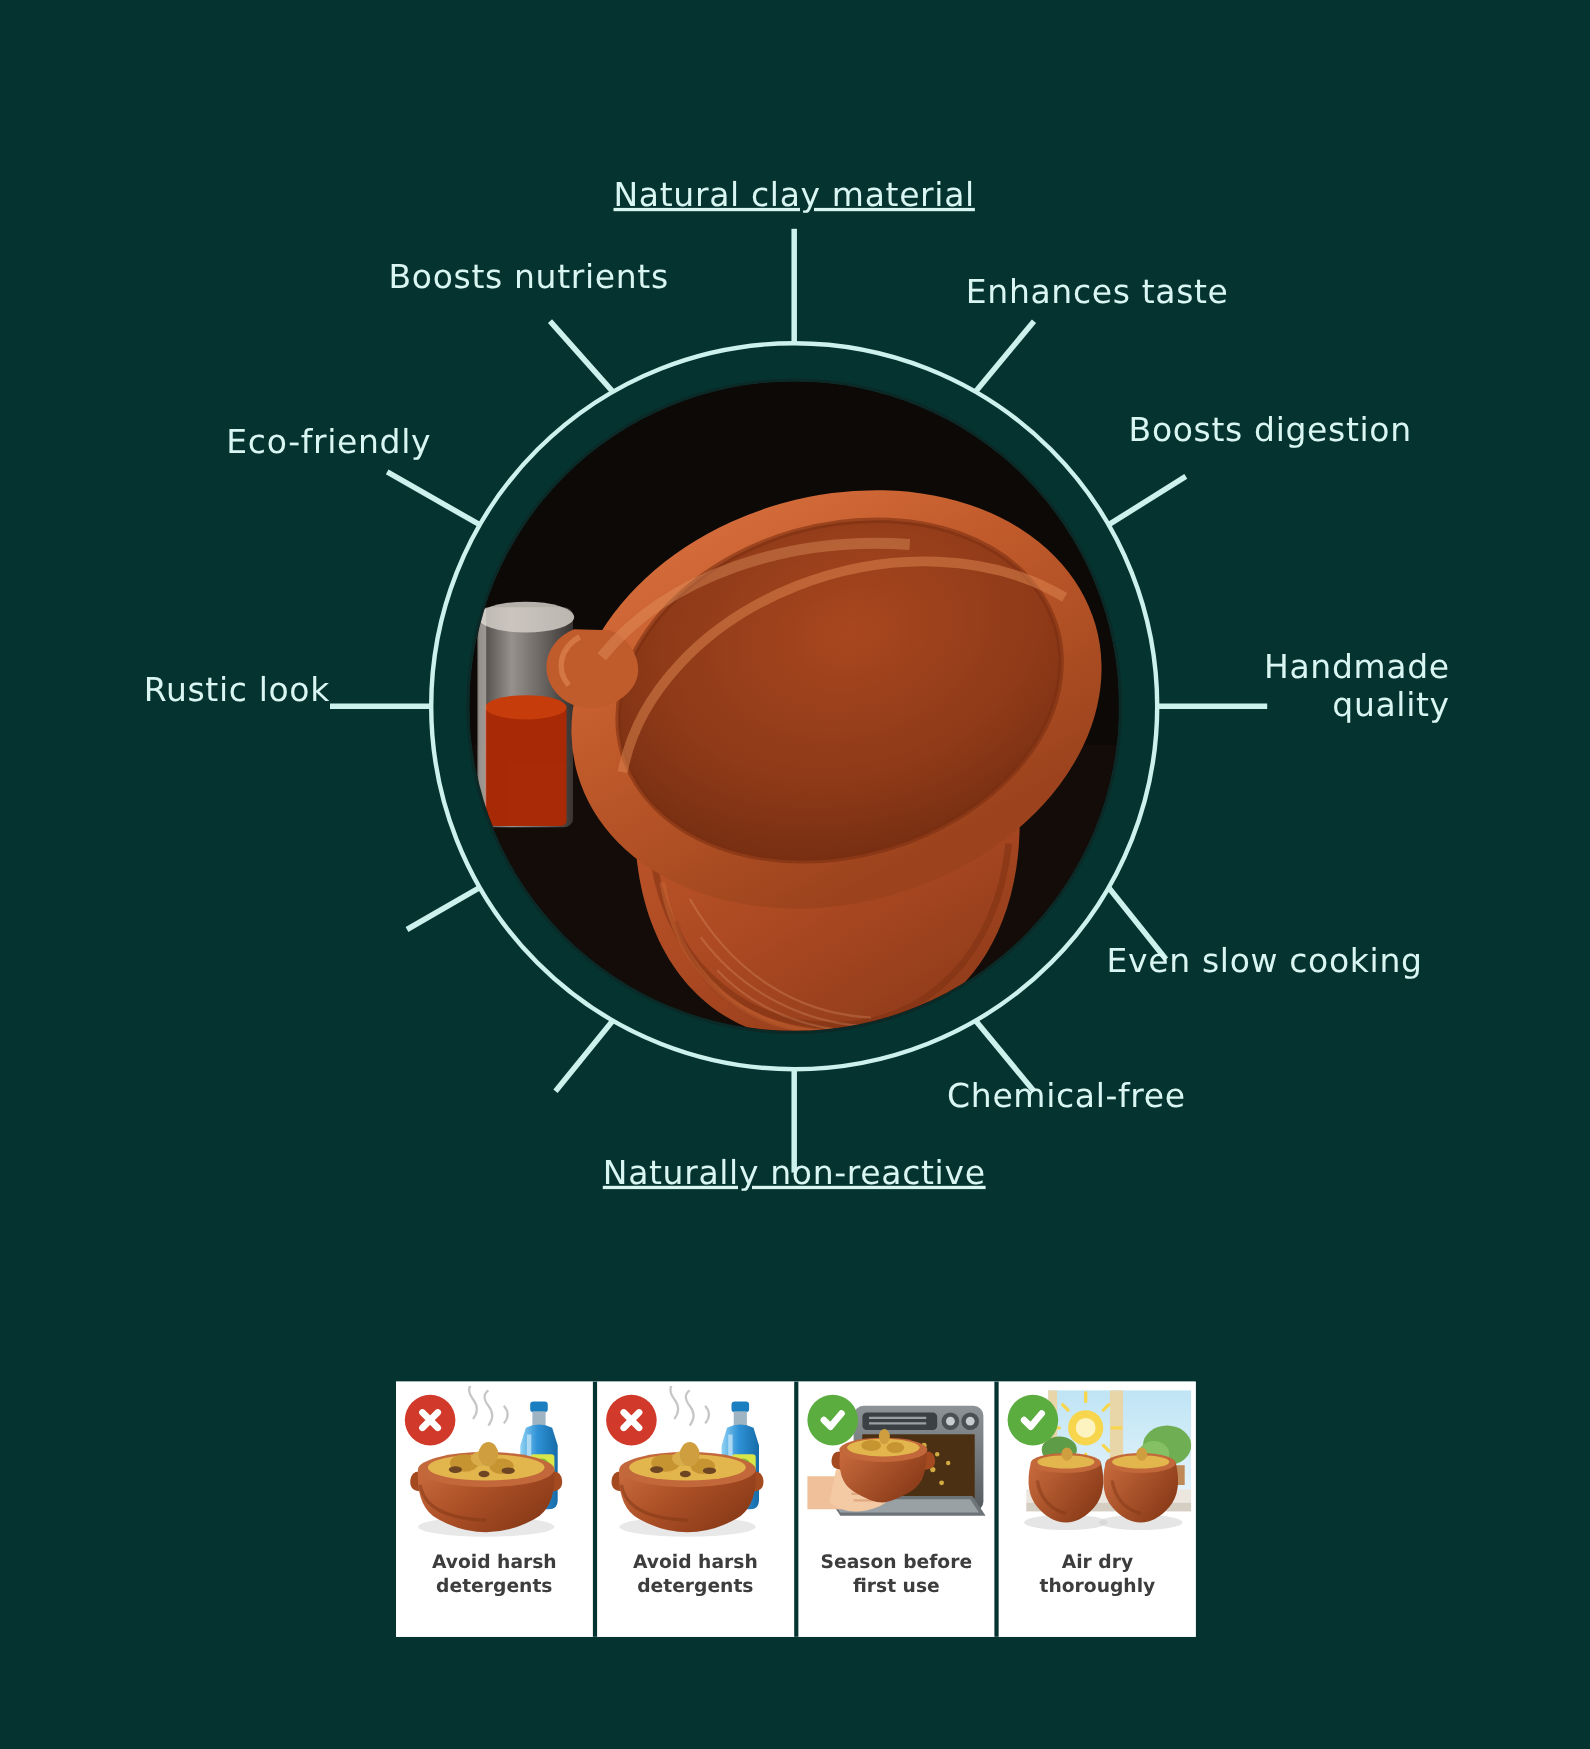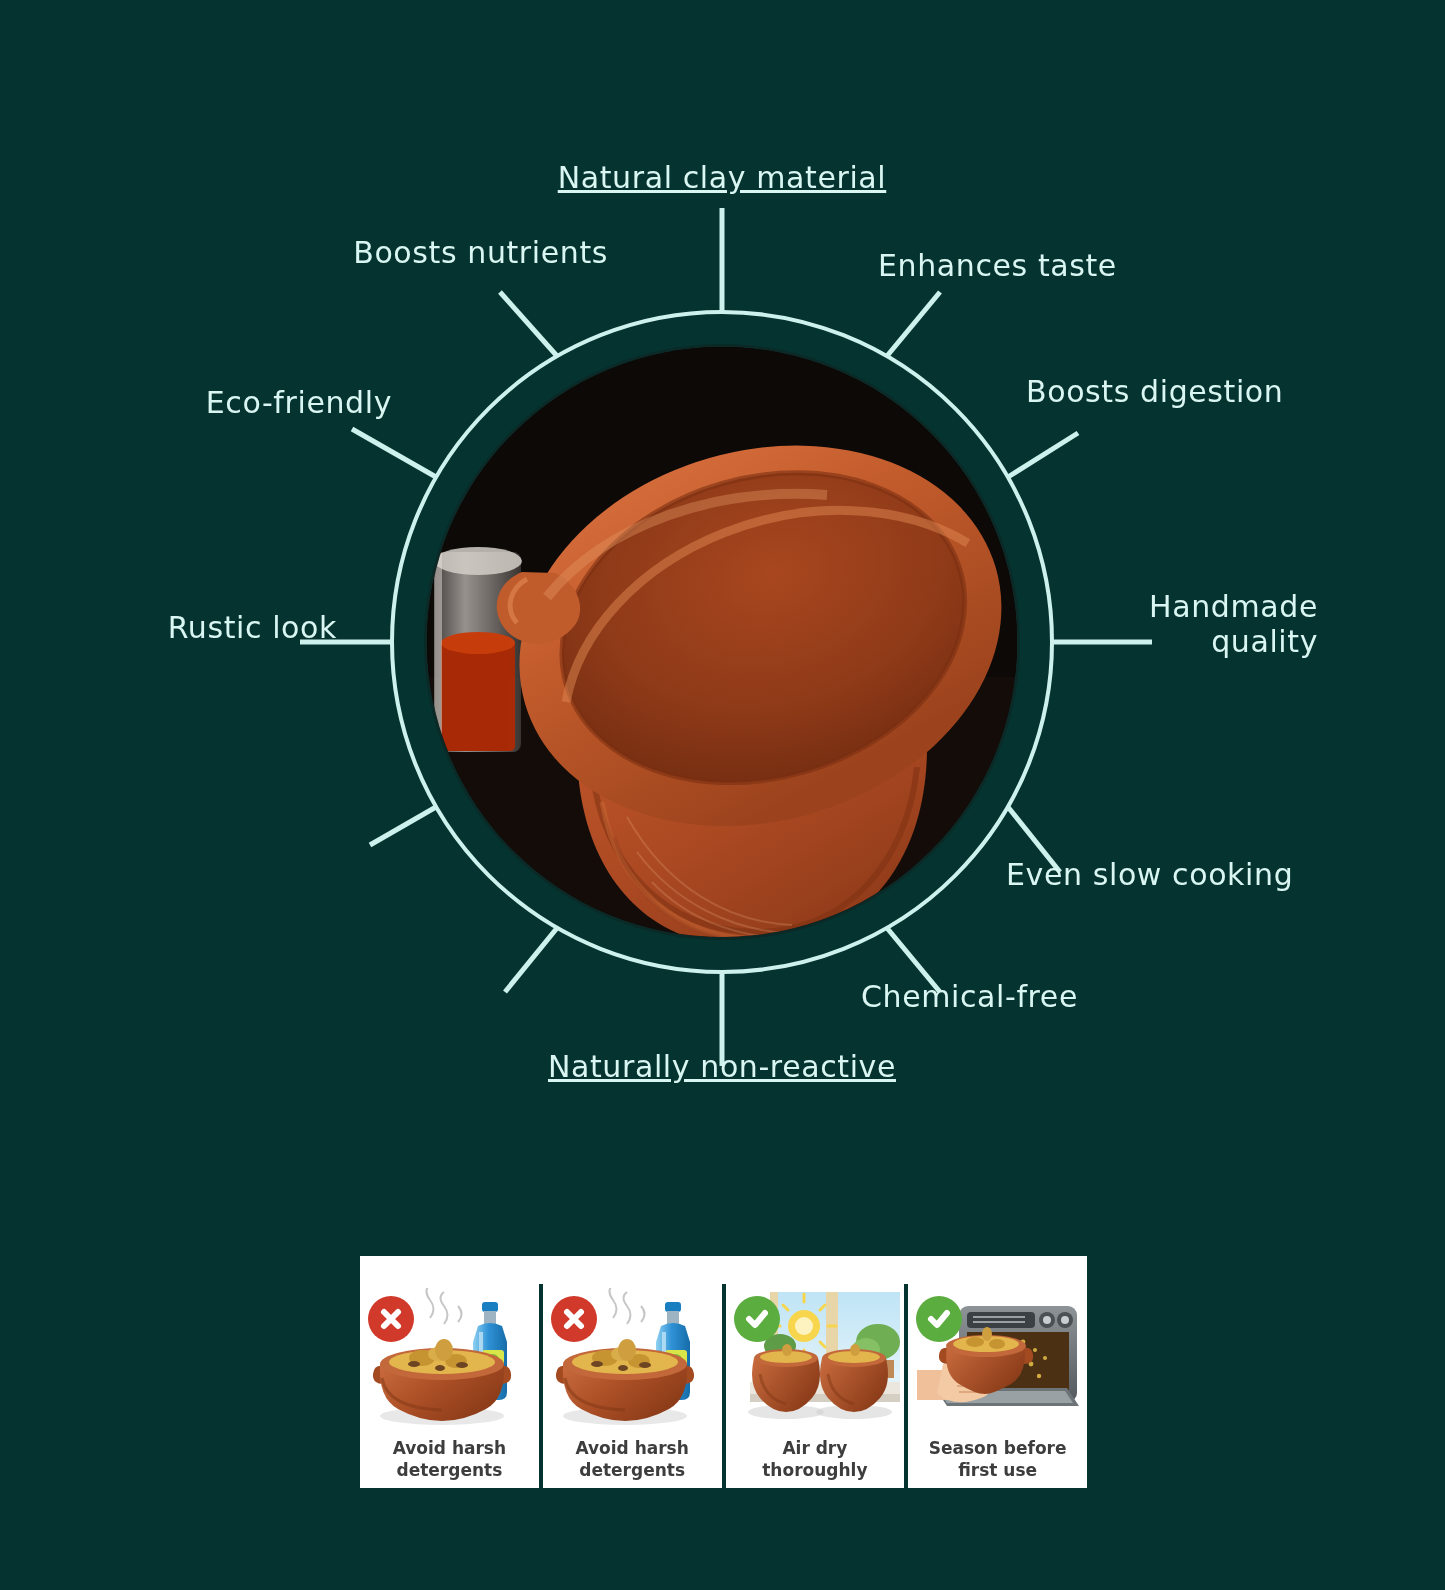--- a/index.html
+++ b/index.html
@@ -51,21 +51,20 @@
   }
   .card{
     position:relative;
     flex:1 1 0;
     background:#fff;
     display:flex;
     flex-direction:column;
     align-items:center;
     border-right:4px solid #05332f;
     overflow:hidden;
-    margin-top:28px;
   }
   .card:last-child{border-right:none;}
   .card-art{
     position:relative;
     width:100%;
     height:148px;
     margin-top:4px;
   }
   .card-cap{
     font-family:"DejaVu Sans","Liberation Sans",sans-serif;
@@ -205,21 +204,21 @@
     </div>
 
     <div class="lbl" style="left:1006px;top:857px;text-align:center;">Even slow cooking</div>
 
     <div class="lbl" style="left:861px;top:979px;">Chemical-free</div>
 
     <div class="lbl c" style="left:422px;top:1049px;width:600px;">Naturally non-reactive</div>
 
 
 
-    <div class="lbl r" style="left:0px;top:610px;width:300px;padding-right:0px;padding-left:37px;">Rustic look</div>
+    <div class="lbl r" style="left:0px;top:610px;width:300px;padding-right:0px;">Rustic look</div>
 
     <div class="lbl r" style="left:0px;top:385px;width:392px;">Eco-friendly</div>
 
     <div class="lbl r" style="left:0px;top:235px;width:608px;">Boosts nutrients</div>
   </div>
 
   <div id="cards">
 
     <div class="card">
       <div class="card-art">
@@ -333,20 +332,89 @@
 
     <div class="card">
       <div class="card-art">
         <div class="badge yes">
           <svg width="30" height="30" viewBox="0 0 30 30">
             <path d="M7 15 L13 21 L23 9" stroke="#fff" stroke-width="6" stroke-linecap="round" stroke-linejoin="round" fill="none"></path>
           </svg>
         </div>
         <svg viewBox="0 0 170 148" width="170" height="148" style="position:absolute;left:50%;transform:translateX(-50%);">
           <defs>
+            <linearGradient id="ovenG" x1="0" y1="0" x2="0" y2="1">
+              <stop offset="0%" stop-color="#8d9397"></stop>
+              <stop offset="100%" stop-color="#545a5e"></stop>
+            </linearGradient>
+            <linearGradient id="potC" x1="0" y1="0" x2="1" y2="0.6">
+              <stop offset="0%" stop-color="#c96b3e"></stop>
+              <stop offset="100%" stop-color="#8a3b18"></stop>
+            </linearGradient>
+          </defs>
+
+          <rect x="46" y="18" width="118" height="96" rx="9" fill="url(#ovenG)"></rect>
+          <rect x="54" y="24" width="68" height="16" rx="4" fill="#3a4043"></rect>
+          <g stroke="#9aa1a5" stroke-width="2">
+            <path d="M60 29 h52"></path>
+              <path d="M60 34 h52"></path>
+          </g>
+          <circle cx="134" cy="32" r="8" fill="#4a5053"></circle>
+          <circle cx="134" cy="32" r="4" fill="#c8cdd0"></circle>
+          <circle cx="152" cy="32" r="8" fill="#4a5053"></circle>
+          <circle cx="152" cy="32" r="4" fill="#c8cdd0"></circle>
+
+          <rect x="54" y="44" width="102" height="58" fill="#5a3a18"></rect>
+          <rect x="54" y="44" width="102" height="58" fill="#3e2610" opacity="0.5"></rect>
+          <g fill="#e8c24a" opacity="0.85">
+            <circle cx="110" cy="54" r="2.4"></circle>
+              <circle cx="122" cy="62" r="2"></circle>
+            <circle cx="118" cy="76" r="2.4"></circle>
+              <circle cx="132" cy="70" r="2"></circle>
+            <circle cx="126" cy="88" r="2.2"></circle>
+              <circle cx="106" cy="84" r="2"></circle>
+          </g>
+
+          <path d="M22 100 h132 l12 18 h-132 z" fill="#6d7478"></path>
+          <path d="M26 103 h126 l8 12 h-126 z" fill="#9aa1a5"></path>
+
+          <path d="M4 82 h34 v30 h-34 z" fill="#f0c09a"></path>
+          <path d="M30 76 q30 -4 44 14 q10 14 -6 20 q-26 10 -44 -4 z" fill="#f4caa4"></path>
+          <g stroke="#e0a87e" stroke-width="2" fill="none">
+            <path d="M44 98 h26"></path>
+              <path d="M46 104 h22"></path>
+          </g>
+
+          <path d="M36 60 q-9 -2 -10 7 q-1 9 10 9 z" fill="#a34a21"></path>
+          <path d="M110 60 q9 -2 10 7 q1 9 -10 9 z" fill="#a34a21"></path>
+          <path d="M34 58 h78 q2 28 -14 38 q-18 10 -26 10 q-10 0 -26 -10 q-16 -10 -12 -38 z" fill="url(#potC)"></path>
+          <ellipse cx="73" cy="58" rx="40" ry="11" fill="#c2683b"></ellipse>
+          <ellipse cx="73" cy="56" rx="33" ry="8" fill="#e3b64d"></ellipse>
+          <g fill="#c79432">
+            <ellipse cx="62" cy="54" rx="9" ry="5"></ellipse>
+            <ellipse cx="84" cy="56" rx="8" ry="5"></ellipse>
+          </g>
+          <ellipse cx="74" cy="46" rx="5" ry="7" fill="#cf9f3f"></ellipse>
+        </svg>
+      </div>
+      <div class="card-cap">
+        <div>Season before</div>
+        <div>first use</div>
+      </div>
+    </div>
+
+    <div class="card">
+      <div class="card-art">
+        <div class="badge yes">
+          <svg width="30" height="30" viewBox="0 0 30 30">
+            <path d="M7 15 L13 21 L23 9" stroke="#fff" stroke-width="6" stroke-linecap="round" stroke-linejoin="round" fill="none"></path>
+          </svg>
+        </div>
+        <svg viewBox="0 0 170 148" width="170" height="148" style="position:absolute;left:50%;transform:translateX(-50%);">
+          <defs>
             <linearGradient id="skyG" x1="0" y1="0" x2="0" y2="1">
               <stop offset="0%" stop-color="#bfe4f5"></stop>
               <stop offset="100%" stop-color="#e6f4fb"></stop>
             </linearGradient>
             <linearGradient id="potD" x1="0" y1="0" x2="1" y2="0.6">
               <stop offset="0%" stop-color="#c96b3e"></stop>
               <stop offset="100%" stop-color="#8a3b18"></stop>
             </linearGradient>
           </defs>
 
@@ -394,83 +462,14 @@
           <ellipse cx="125" cy="62" rx="5" ry="6" fill="#cf9f3f"></ellipse>
           <path d="M98 86 q4 24 26 30" fill="none" stroke="#7f3614" stroke-width="3" opacity="0.45"></path>
         </svg>
       </div>
       <div class="card-cap">
         <div>Air dry</div>
         <div>thoroughly</div>
       </div>
     </div>
 
-    <div class="card">
-      <div class="card-art">
-        <div class="badge yes">
-          <svg width="30" height="30" viewBox="0 0 30 30">
-            <path d="M7 15 L13 21 L23 9" stroke="#fff" stroke-width="6" stroke-linecap="round" stroke-linejoin="round" fill="none"></path>
-          </svg>
-        </div>
-        <svg viewBox="0 0 170 148" width="170" height="148" style="position:absolute;left:50%;transform:translateX(-50%);">
-          <defs>
-            <linearGradient id="ovenG" x1="0" y1="0" x2="0" y2="1">
-              <stop offset="0%" stop-color="#8d9397"></stop>
-              <stop offset="100%" stop-color="#545a5e"></stop>
-            </linearGradient>
-            <linearGradient id="potC" x1="0" y1="0" x2="1" y2="0.6">
-              <stop offset="0%" stop-color="#c96b3e"></stop>
-              <stop offset="100%" stop-color="#8a3b18"></stop>
-            </linearGradient>
-          </defs>
-
-          <rect x="46" y="18" width="118" height="96" rx="9" fill="url(#ovenG)"></rect>
-          <rect x="54" y="24" width="68" height="16" rx="4" fill="#3a4043"></rect>
-          <g stroke="#9aa1a5" stroke-width="2">
-            <path d="M60 29 h52"></path>
-              <path d="M60 34 h52"></path>
-          </g>
-          <circle cx="134" cy="32" r="8" fill="#4a5053"></circle>
-          <circle cx="134" cy="32" r="4" fill="#c8cdd0"></circle>
-          <circle cx="152" cy="32" r="8" fill="#4a5053"></circle>
-          <circle cx="152" cy="32" r="4" fill="#c8cdd0"></circle>
-
-          <rect x="54" y="44" width="102" height="58" fill="#5a3a18"></rect>
-          <rect x="54" y="44" width="102" height="58" fill="#3e2610" opacity="0.5"></rect>
-          <g fill="#e8c24a" opacity="0.85">
-            <circle cx="110" cy="54" r="2.4"></circle>
-              <circle cx="122" cy="62" r="2"></circle>
-            <circle cx="118" cy="76" r="2.4"></circle>
-              <circle cx="132" cy="70" r="2"></circle>
-            <circle cx="126" cy="88" r="2.2"></circle>
-              <circle cx="106" cy="84" r="2"></circle>
-          </g>
-
-          <path d="M22 100 h132 l12 18 h-132 z" fill="#6d7478"></path>
-          <path d="M26 103 h126 l8 12 h-126 z" fill="#9aa1a5"></path>
-
-          <path d="M4 82 h34 v30 h-34 z" fill="#f0c09a"></path>
-          <path d="M30 76 q30 -4 44 14 q10 14 -6 20 q-26 10 -44 -4 z" fill="#f4caa4"></path>
-          <g stroke="#e0a87e" stroke-width="2" fill="none">
-            <path d="M44 98 h26"></path>
-              <path d="M46 104 h22"></path>
-          </g>
-
-          <path d="M36 60 q-9 -2 -10 7 q-1 9 10 9 z" fill="#a34a21"></path>
-          <path d="M110 60 q9 -2 10 7 q1 9 -10 9 z" fill="#a34a21"></path>
-          <path d="M34 58 h78 q2 28 -14 38 q-18 10 -26 10 q-10 0 -26 -10 q-16 -10 -12 -38 z" fill="url(#potC)"></path>
-          <ellipse cx="73" cy="58" rx="40" ry="11" fill="#c2683b"></ellipse>
-          <ellipse cx="73" cy="56" rx="33" ry="8" fill="#e3b64d"></ellipse>
-          <g fill="#c79432">
-            <ellipse cx="62" cy="54" rx="9" ry="5"></ellipse>
-            <ellipse cx="84" cy="56" rx="8" ry="5"></ellipse>
-          </g>
-          <ellipse cx="74" cy="46" rx="5" ry="7" fill="#cf9f3f"></ellipse>
-        </svg>
-      </div>
-      <div class="card-cap">
-        <div>Season before</div>
-        <div>first use</div>
-      </div>
-    </div>
-
   </div>
 </div>
 
 </body></html>

